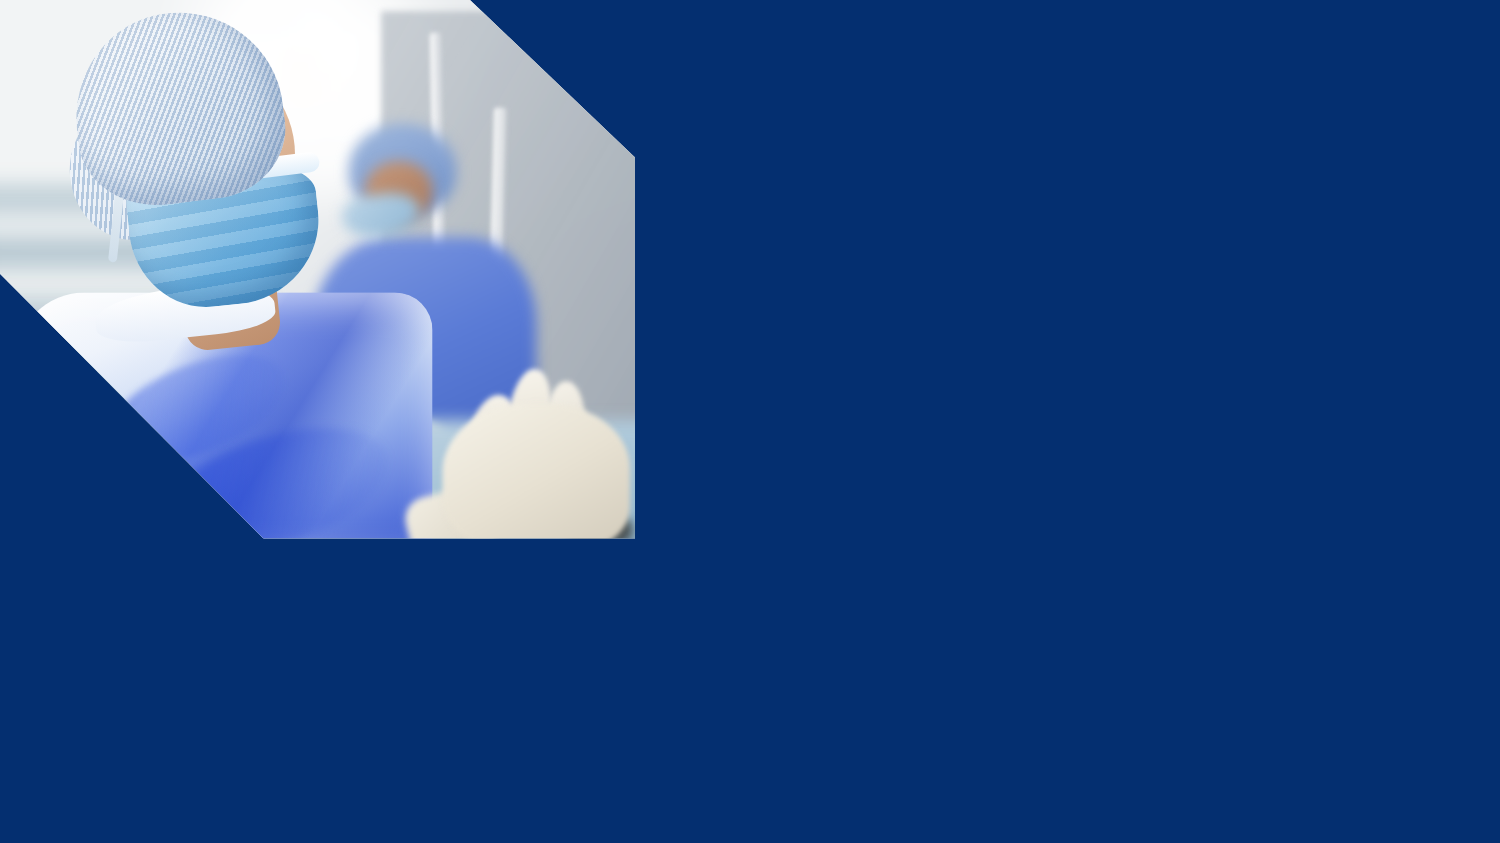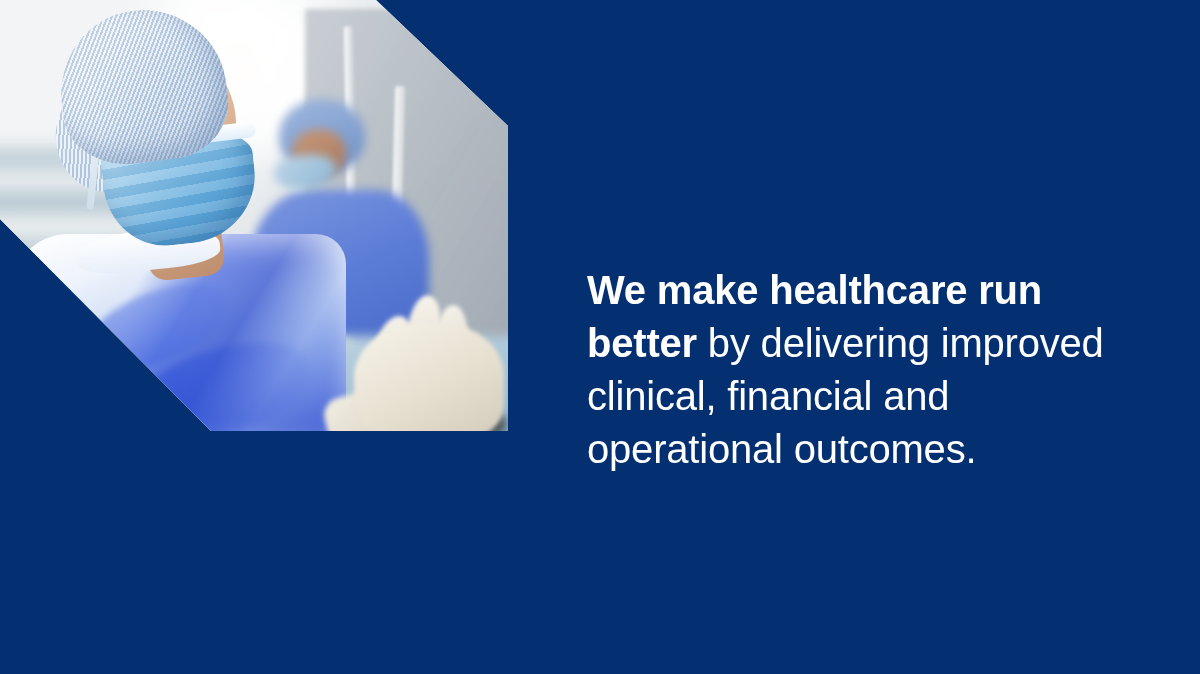--- a/index.html
+++ b/index.html
@@ -504,15 +504,14 @@
         <div class="glove-cuff"></div>
         <div class="glove-f1"></div>
         <div class="glove-f2"></div>
         <div class="glove-f3"></div>
         <div class="glove-palm"></div>
       </div>
 
     </div>
   </div>
 
-  <p id="headline" style="color: rgb(255, 255, 255);"><span class="lede">We make healthcare run better</span><span> by delivering improved clinical, financial and operational outcomes.</span></p>
 
 </div>
 
 </body></html>

